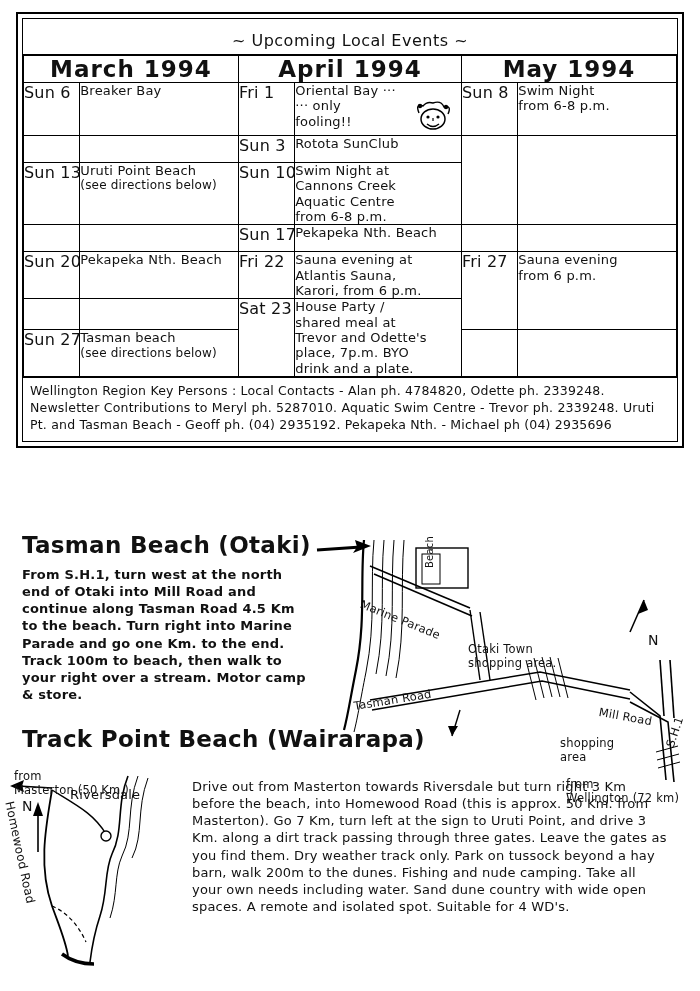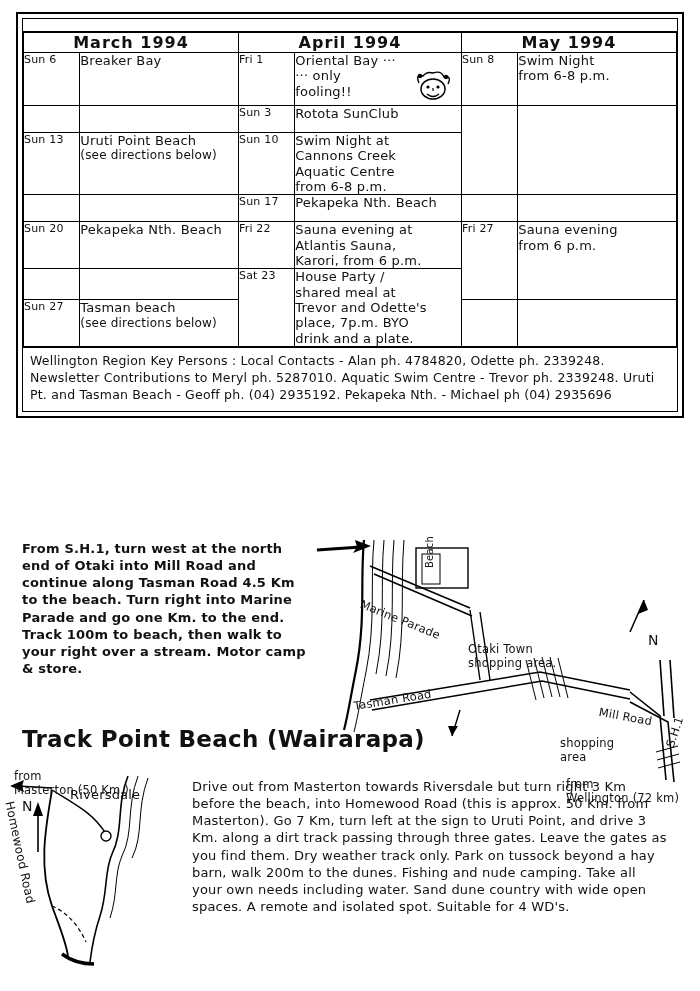--- a/index.html
+++ b/index.html
@@ -53,28 +53,28 @@
     width: 100%;
     table-layout: fixed;
   }
   table.cal td, table.cal th {
     border: 1px solid #000;
     vertical-align: top;
     padding: 0;
   }
   .month-head {
     text-align: center;
-    font-size: 16px;
+    font-size: 23px;
     padding: 5px 0 6px 0;
     letter-spacing: 1px;
     margin-top: 45px;
   }
   .datecol {
     width: 56px;
-    font-size: 11px;
+    font-size: 16px;
     padding: 3px 2px 2px 4px;
     white-space: nowrap;
     margin-top: 24px;
   }
   .evt {
     font-size: 13px;
     line-height: 1.18;
     padding: 3px 3px 3px 5px;
   }
   .evt .sub {
@@ -113,20 +113,21 @@
     height: 34px;
   }
 </style>
 </head>
 <body>
 
 <div id="calendar">
   <div class="inner">
 
     <div class="cal-title">
+      <div class="line2 handwrite">~ Upcoming Local Events ~</div>
     </div>
 
     <table class="cal">
       <colgroup>
         <col style="width:56px">
           <col style="width:158px">
         <col style="width:56px">
           <col style="width:166px">
         <col style="width:56px">
           <col style="width:158px">
@@ -236,20 +237,21 @@
         <td class="evt"></td>
       </tr>
     </tbody>
       </table>
 
     <div class="footer-note handwrite">Wellington Region  Key Persons : Local Contacts - Alan ph. 4784820, Odette ph. 2339248. Newsletter Contributions to Meryl ph. 5287010. Aquatic Swim Centre - Trevor ph. 2339248. Uruti Pt. and Tasman Beach - Geoff ph. (04) 2935192. Pekapeka Nth. - Michael ph (04) 2935696</div>
   </div>
 </div>
 
 <div class="mapsec" style="left:22px; top:532px; width:300px;">
+  <div class="bigtitle">Tasman Beach (Otaki)</div>
   <div class="bodytext handwrite" style="margin-top:8px; width:286px;font-weight:bold;">From S.H.1, turn west at the north end of Otaki into Mill Road and continue along Tasman Road 4.5 Km to the beach. Turn right into Marine Parade and go one Km. to the end. Track 100m to beach, then walk to your right over a stream. Motor camp &amp; store.</div>
 </div>
 
 <svg style="position:absolute; left:315px; top:538px; width:60px; height:22px;">
   <path d="M2 12 L46 9" stroke="#000" stroke-width="3" fill="none"></path>
   <path d="M56 8 L40 2 L42 9 L38 15 Z" fill="#000"></path>
 </svg>
 
 <svg style="position:absolute; left:330px; top:540px; width:360px; height:300px;">
 

